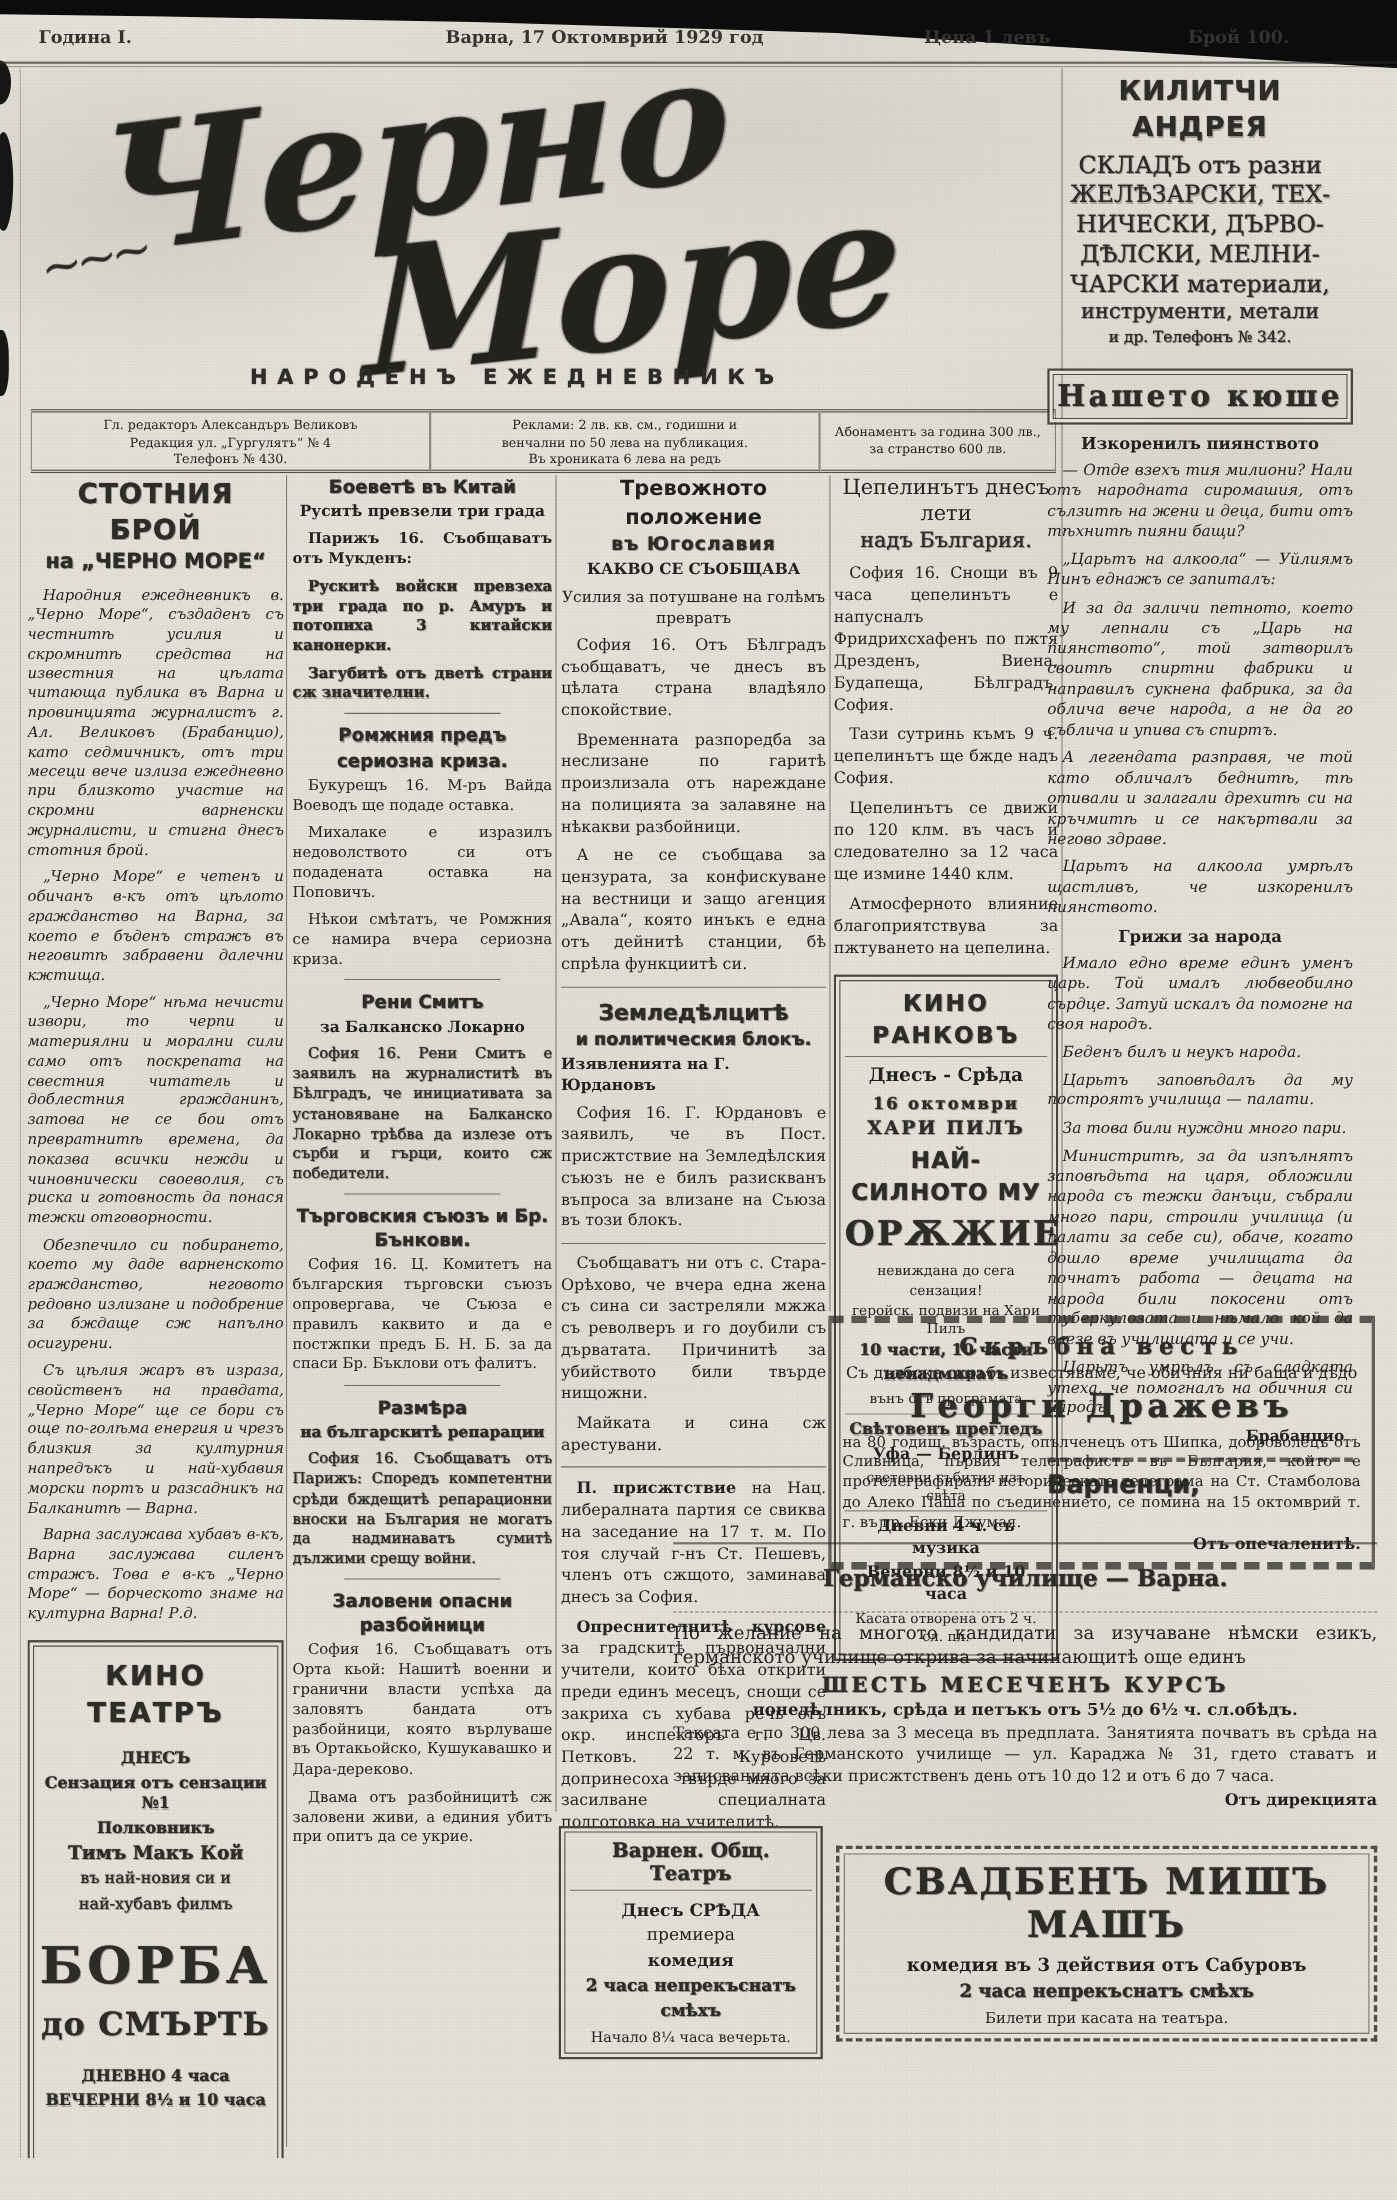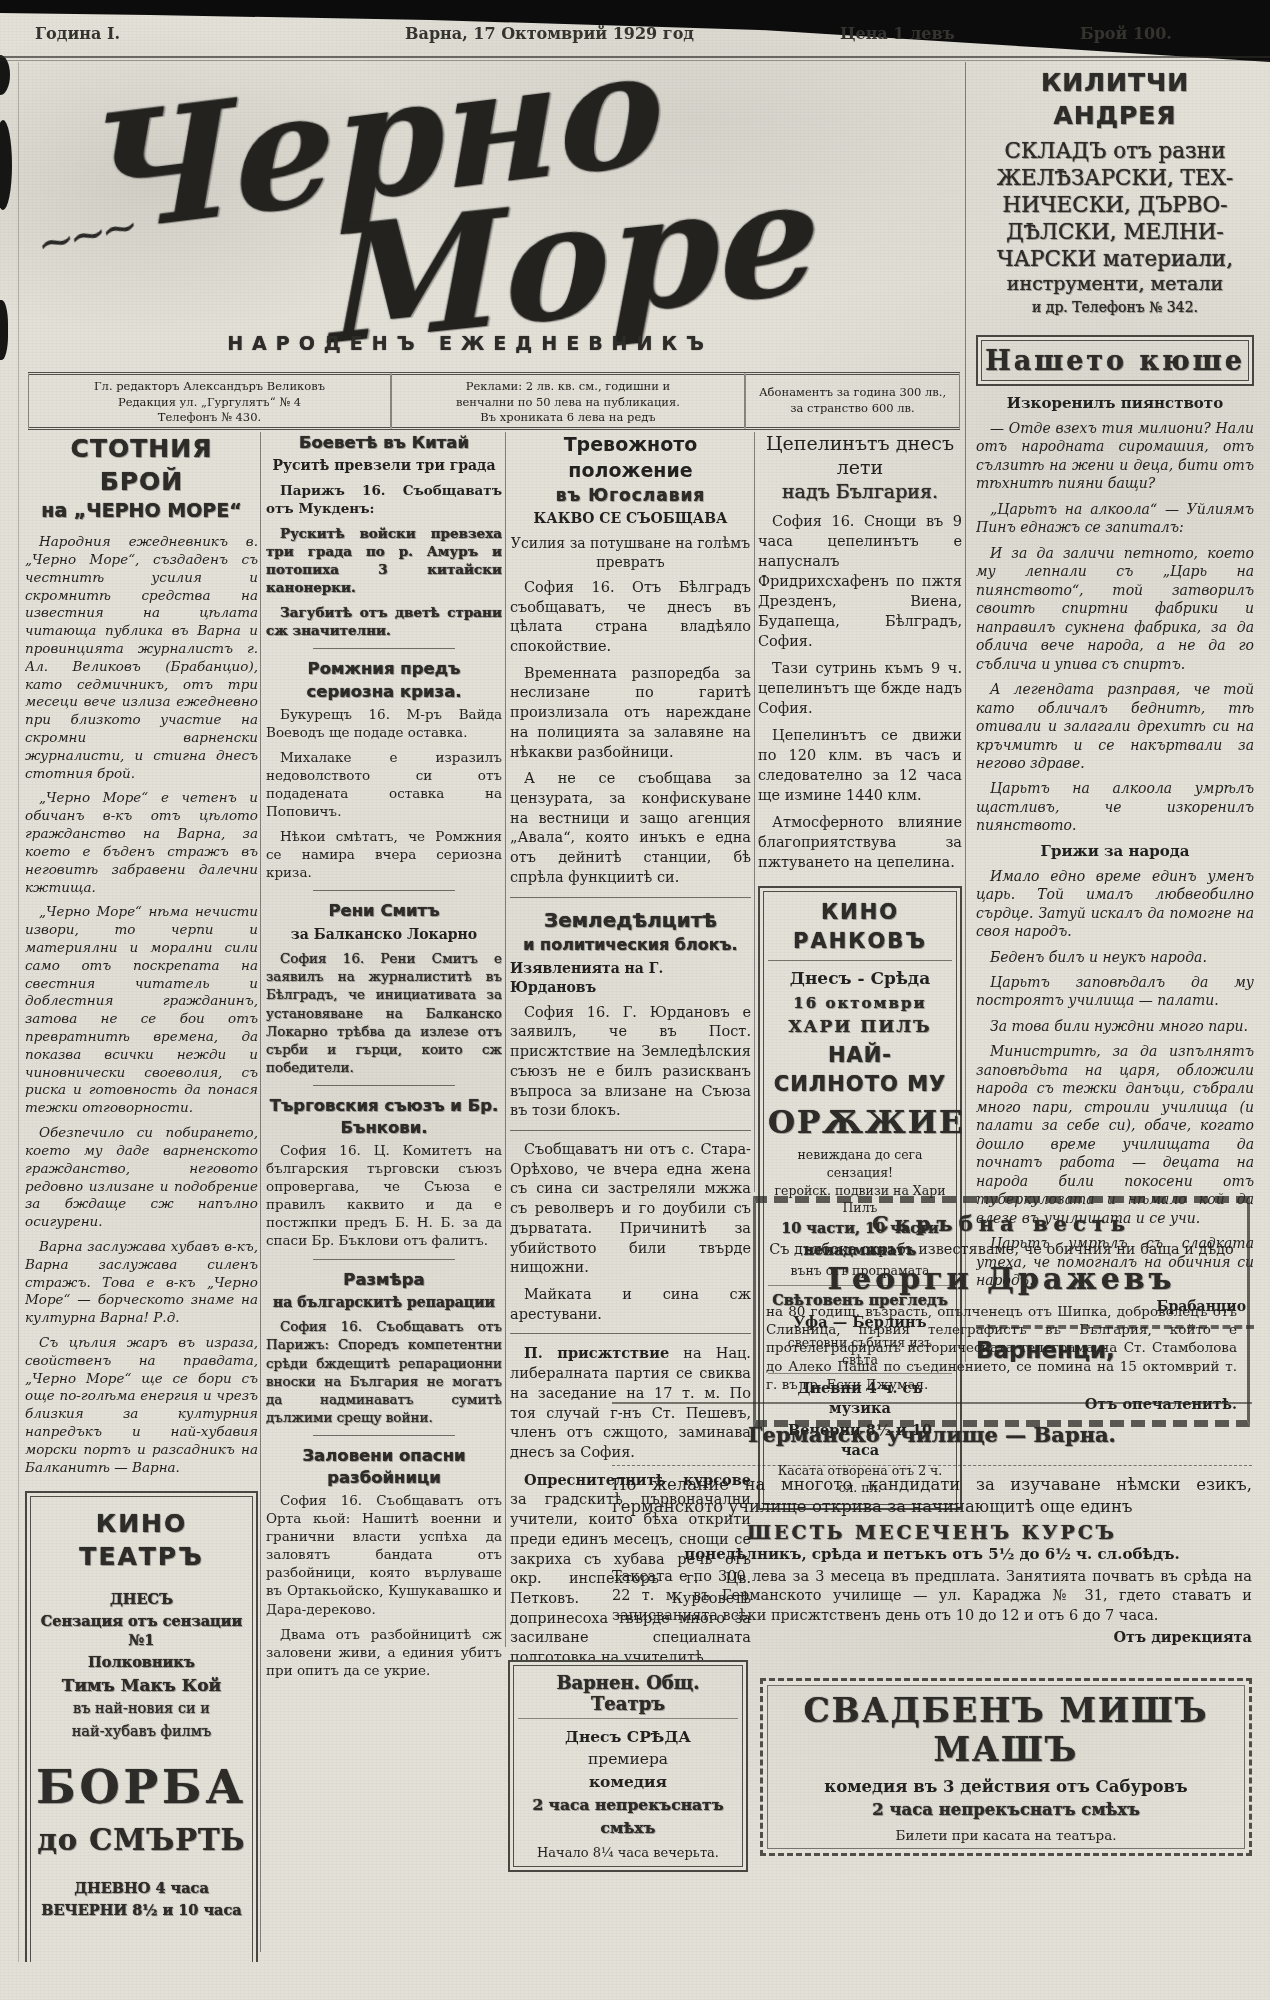--- a/index.html
+++ b/index.html
@@ -39,21 +39,21 @@
   .p{margin:0 0 7px;text-align:justify;text-indent:14px;}
   .it{font-style:italic;}
   .dist{filter:blur(.5px);text-shadow:0 0 1px rgba(35,33,30,.95),1px 1px 0 rgba(35,33,30,.3);color:#2e2c29;}
   .h-slab{font-family:"DejaVu Sans",sans-serif;font-weight:bold;text-align:center;margin:0 0 4px;}
   .hr{border:0;border-top:1px solid rgba(50,48,44,.65);margin:9px auto;}
   .hr.w60{width:60%;}
   .col1{left:25px;width:233px;height:1530px;font-size:13.5px;line-height:1.32;}
   .col2{left:266px;width:236px;height:1530px;font-size:13.5px;line-height:1.34;}
   .col3{left:510px;width:241px;height:1228px;font-size:14.5px;line-height:1.36;}
   .col4{left:758px;width:204px;height:1200px;font-size:14.5px;line-height:1.38;}
-  .rail{left:976px;top:62px;width:278px;height:1300px;font-size:14px;line-height:1.32;}
+  .rail{left:952px;top:62px;width:278px;height:1300px;font-size:14px;line-height:1.32;}
   .kino-box,.rankov-box,.theater-box,.svadben-box,.kyushe-box{border:2px solid rgba(45,43,39,.85);
     box-shadow:inset 0 0 0 3px #e3e0d8, inset 0 0 0 4px rgba(45,43,39,.8);padding:10px 8px;box-sizing:border-box;}
   .railad{padding:4px 2px 8px;}
   .railad .ad-name{font-size:25px;letter-spacing:1px;text-align:center;font-family:"DejaVu Sans",sans-serif;font-weight:bold;margin:0 0 6px;}
   .railad .ad-big{font-size:21.5px;line-height:1.25;text-align:center;margin:0;}
   .railad .ad-sm{font-size:14px;text-align:center;margin:2px 0 0;}
   .kyushe-box{margin:10px 0 8px;padding:6px 4px;text-align:center;font-size:27px;font-weight:bold;letter-spacing:3px;}
   .feu{font-style:italic;}
   .feu-h{font-weight:bold;text-align:center;font-style:normal;margin:4px 0 5px;font-size:15px;}
   .feu-sig{text-align:right;font-weight:bold;font-style:normal;padding-right:8px;}
@@ -157,22 +157,22 @@
   <div class="vrule" style="left:965px;top:62px;height:1300px;"></div>
   <div class="vrule" style="left:18px;top:62px;height:1900px;opacity:.5;"></div>
 
   <div class="col col1">
     <h2 class="h-slab dist stotnia">СТОТНИЯ БРОЙ</h2>
     <h3 class="h-slab dist stotnia2">на „ЧЕРНО МОРЕ“</h3>
     <p class="p it">Народния ежедневникъ в. „Черно Море“, създаденъ съ честнитѣ усилия и скромнитѣ средства на известния на цѣлата читающа публика въ Варна и провинцията журналистъ г. Ал. Великовъ (Брабанцио), като седмичникъ, отъ три месеци вече излиза ежедневно при близкото участие на скромни варненски журналисти, и стигна днесъ стотния брой.</p>
     <p class="p it">„Черно Море“ е четенъ и обичанъ в-къ отъ цѣлото гражданство на Варна, за което е бъденъ стражъ въ неговитѣ забравени далечни кжтища.</p>
     <p class="p it">„Черно Море“ нѣма нечисти извори, то черпи и материялни и морални сили само отъ поскрепата на свестния читатель и доблестния гражданинъ, затова не се бои отъ превратнитѣ времена, да показва всички нежди и чиновнически своеволия, съ риска и готовность да понася тежки отговорности.</p>
     <p class="p it">Обезпечило си побирането, което му даде варненското гражданство, неговото редовно излизане и подобрение за бждаще сж напълно осигурени.</p>
+    <p class="p it">Съ цѣлия жаръ въ израза, свойственъ на правдата, „Черно Море“ ще се бори съ още по-голѣма енергия и чрезъ близкия за културния напредъкъ и най-хубавия морски портъ и разсадникъ на Балканитѣ — Варна.</p>
     <p class="p it">Варна заслужава хубавъ в-къ, Варна заслужава силенъ стражъ. Това е в-къ „Черно Море“ — борческото знаме на културна Варна!   Р.д.</p>
-    <p class="p it">Съ цѣлия жаръ въ израза, свойственъ на правдата, „Черно Море“ ще се бори съ още по-голѣма енергия и чрезъ близкия за културния напредъкъ и най-хубавия морски портъ и разсадникъ на Балканитѣ — Варна.</p>
     <div class="kino-box dist">
       <div class="kb-name">КИНО ТЕАТРЪ</div>
       <div class="kb-l">ДНЕСЪ</div>
       <div class="kb-l">Сензация отъ сензации №1</div>
       <div class="kb-l">Полковникъ</div>
       <div class="kb-l" style="font-size:17px;">Тимъ Макъ Кой</div>
       <div class="kb-l" style="font-weight:normal;">въ най-новия си и</div>
       <div class="kb-l" style="font-weight:normal;">най-хубавъ филмъ</div>
       <div class="kb-big">БОРБА</div>
       <div class="kb-big2">до СМЪРТЬ</div>

